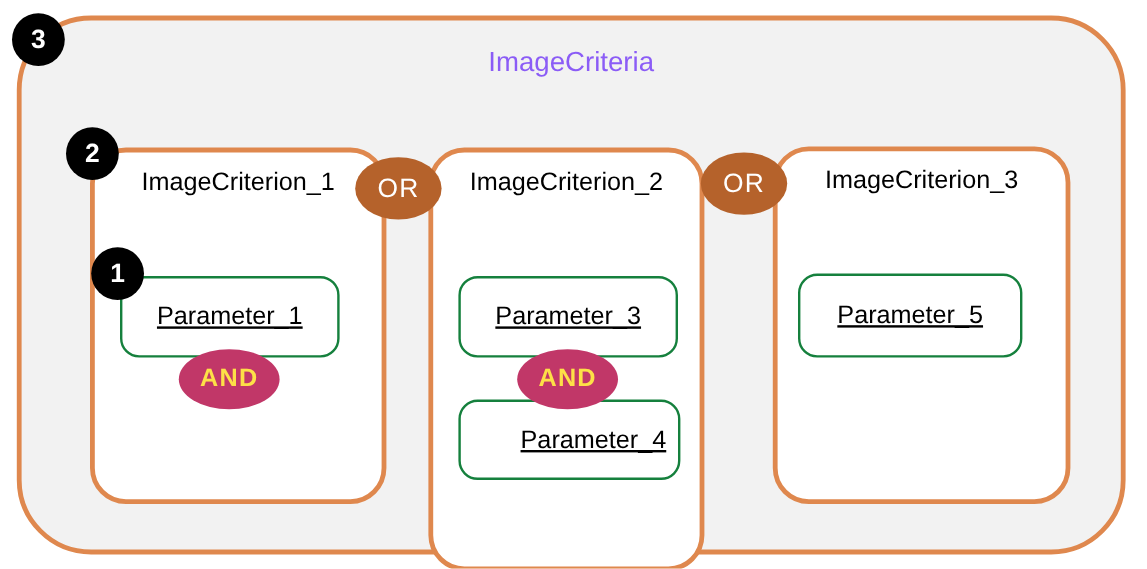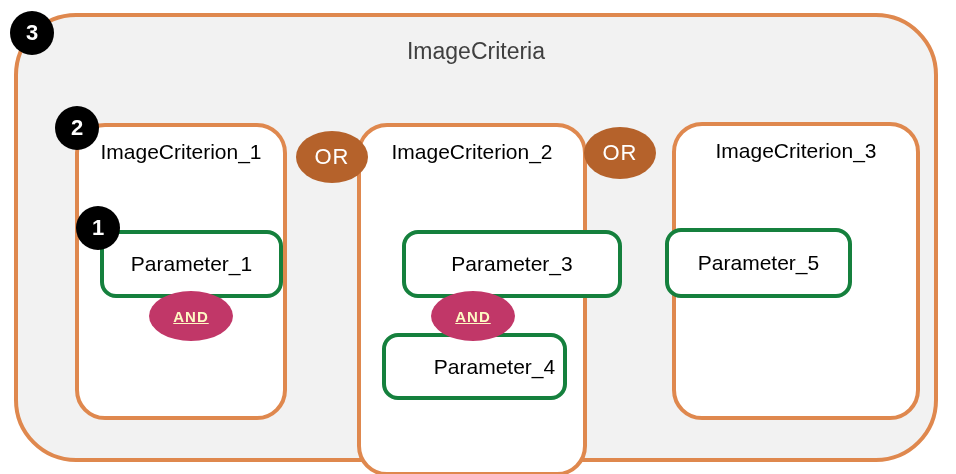--- a/index.html
+++ b/index.html
@@ -27,58 +27,59 @@
     border-radius: 62px;
     box-sizing: content-box;
   }
   .outer-title {
     position: absolute;
     left: 14px;
     top: 38px;
     width: 924px;
     text-align: center;
     font-size: 23px;
-    color: #404040;
+    color: #8b5cf6;
   }
   
   .crit-box {
     position: absolute;
     background: #ffffff;
     border: 4px solid #df884e;
     border-radius: 30px;
     box-sizing: border-box;
   }
-  .crit-1 { left: 75px;  top: 123px; width: 212px; height: 297px; padding-left: 30px; }
+  .crit-1 { left: 75px;  top: 123px; width: 247px; height: 297px; padding-left: 30px; }
   .crit-2 { left: 357px; top: 123px; width: 230px; height: 353px; }
-  .crit-3 { left: 644px; top: 122px; width: 248px; height: 298px; margin-left: 28px; }
+  .crit-3 { left: 644px; top: 122px; width: 248px; height: 298px; }
   .crit-label {
     position: absolute;
     left: 0;
     top: 13px;
     width: 100%;
     text-align: center;
     font-size: 21px;
     color: #000000;
   }
   
   .param-box {
     position: absolute;
     background: #ffffff;
-    border: 4px solid #15803d;
+    border: 2px solid #15803d;
     border-radius: 16px;
     box-sizing: border-box;
     display: flex;
     align-items: center;
     justify-content: center;
     font-size: 21px;
     color: #000000;
+    text-decoration: underline;
   }
   .param-1 { left: 100px; top: 230px; width: 183px; height: 68px; }
   .param-2 { left: 100px; top: 334px; width: 183px; height: 67px; }
-  .param-3 { left: 402px; top: 230px; width: 220px; height: 68px; }
+  .param-3 { left: 382px; top: 230px; width: 183px; height: 68px; }
   .param-4 { left: 382px; top: 333px; width: 185px; height: 67px; padding-left: 40px; }
   .param-5 { left: 665px; top: 228px; width: 187px; height: 70px; }
   
   .or-badge {
     position: absolute;
     width: 72px;
     height: 52px;
     background: #b5622b;
     border-radius: 50%;
     display: flex;
@@ -94,25 +95,24 @@
   
   .and-badge {
     position: absolute;
     width: 84px;
     height: 50px;
     background: #c13768;
     border-radius: 50%;
     display: flex;
     align-items: center;
     justify-content: center;
-    color: #fef9c3;
-    font-size: 15px;
+    color: #fde047;
+    font-size: 21px;
     font-weight: bold;
     letter-spacing: 1px;
-    text-decoration: underline;
   }
   .and-1 { left: 149px; top: 291px; }
   .and-2 { left: 431px; top: 291px; }
   
   .num-badge {
     position: absolute;
     width: 44px;
     height: 44px;
     background: #000000;
     border-radius: 50%;

